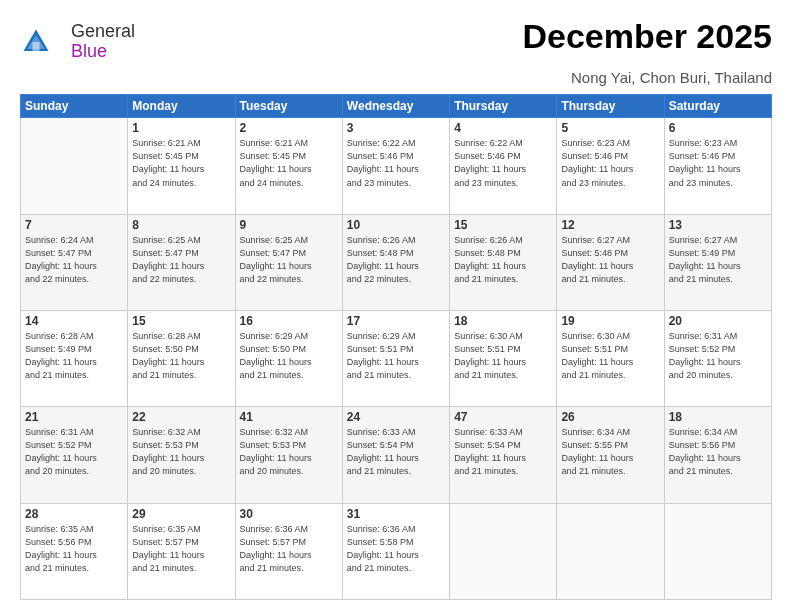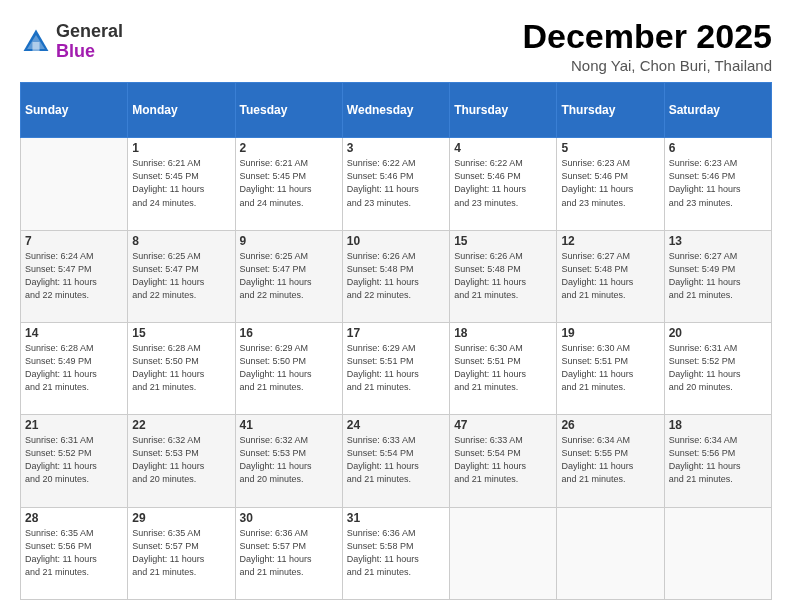--- a/index.html
+++ b/index.html
@@ -23,22 +23,23 @@
       align-items: flex-start;
       margin-bottom: 8px;
     }
     .logo {
       display: flex;
       align-items: center;
       margin-top: 4px;
     }
     .logo-text {
       font-size: 18px;
-      font-weight: bold;
+      font-weight: normal;
       line-height: 1.1;
+      margin-left: 15px;
     }
     .logo-general { color: #333; }
     .logo-blue { color: #a21caf; }
     .logo-icon {
       width: 32px;
       height: 32px;
       margin-right: 4px;
     }
     .title-block {
       text-align: right;
@@ -46,35 +47,35 @@
     .month-title {
       font-size: 34px;
       font-weight: bold;
       color: #000000;
       line-height: 1.1;
       margin-left: 39px;
     }
     .location {
       font-size: 15px;
       color: #555;
-      margin-top: 2px;
+      margin-top: 14px;
     }
     .calendar {
       flex: 1;
       border: 1px solid #ccc;
       border-collapse: collapse;
       width: 100%;
       table-layout: fixed;
     }
     .calendar th {
       background: #2a6fc4;
       color: #fff;
       font-size: 12px;
       font-weight: bold;
-      padding: 20px 4px;
+      padding: 4px 4px;
       text-align: left;
       border: 1px solid #3a7fd4;
     }
     .calendar td {
       vertical-align: top;
       border: 1px solid #ccc;
       padding: 3px 4px;
       font-size: 9.5px;
       color: #333;
       background: #fff;

